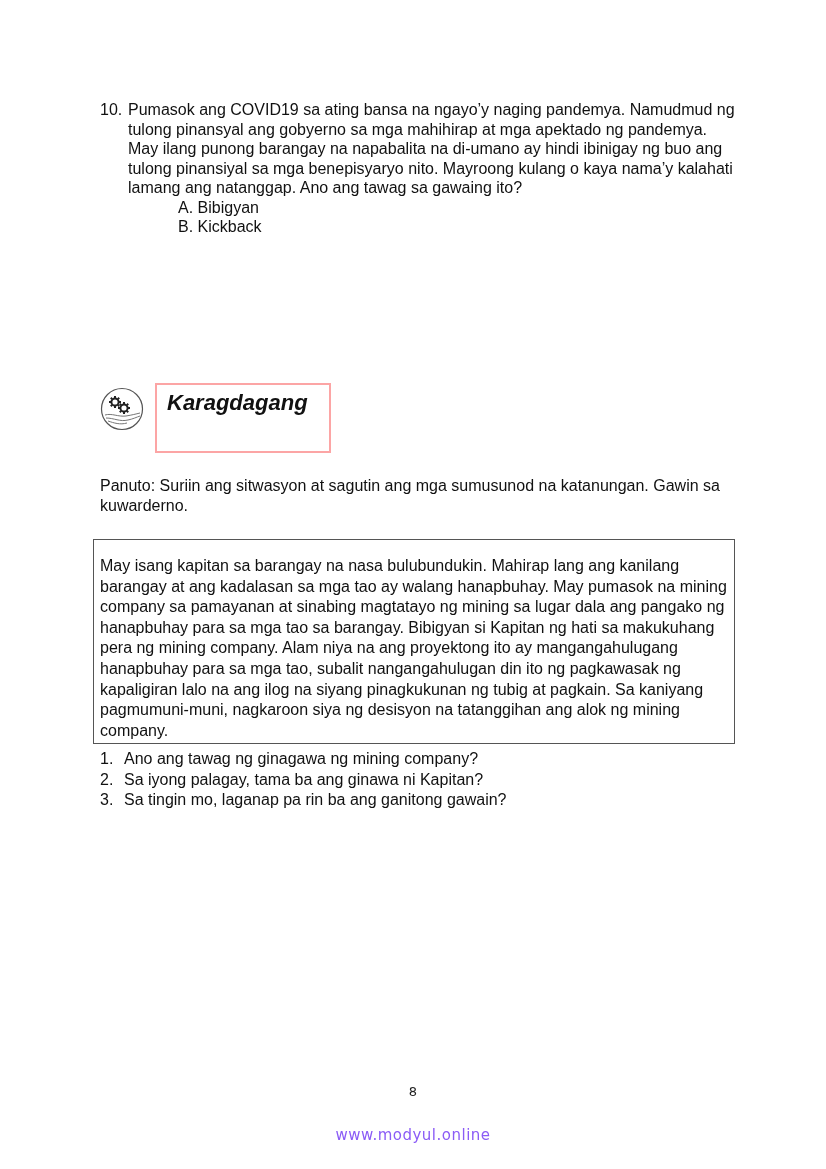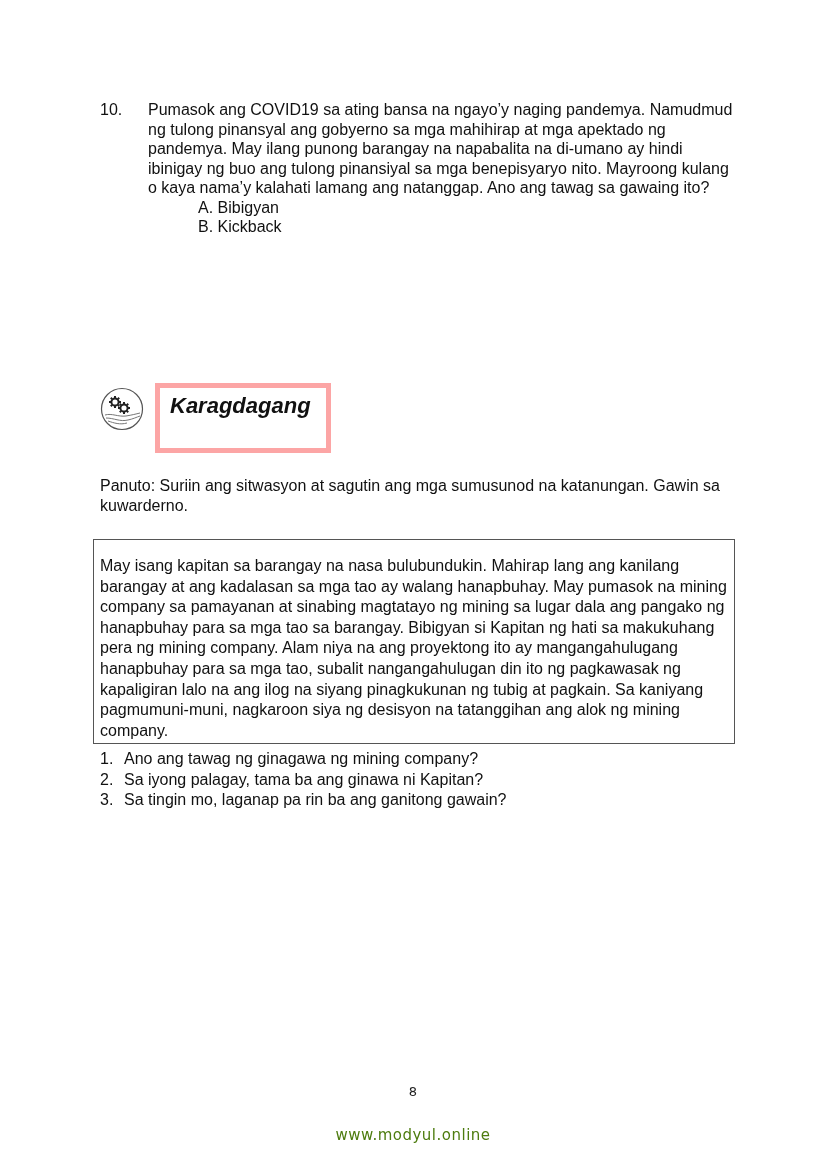--- a/index.html
+++ b/index.html
@@ -18,21 +18,20 @@
     .q10 {
       position: absolute;
       left: 100px;
       top: 100px;
       width: 640px;
       font-size: 16px;
       line-height: 19.5px;
     }
     .q10-row {
       display: flex;
-      gap: 20px;
     }
     .q10-num {
       width: 28px;
       flex: none;
     }
     .q10-text {
       flex: 1;
     }
     .choices {
       margin: 0;
@@ -52,21 +51,21 @@
     }
     .section-icon {
       width: 44px;
       height: 44px;
       margin-top: 4px;
     }
     .section-title-box {
       margin-left: 11px;
       width: 176px;
       height: 70px;
-      border: 5px solid #fca5a5;
+      border: 2px solid #fca5a5;
       box-sizing: border-box;
       padding: 4px 10px;
       font-size: 22px;
       font-weight: bold;
       font-style: italic;
       line-height: 28px;
     }
     .instructions {
       position: absolute;
       left: 100px;
@@ -114,21 +113,21 @@
       color: #222;
     }
     .watermark {
       position: absolute;
       left: 0;
       width: 826px;
       top: 1126px;
       text-align: center;
       font-family: "DejaVu Sans", sans-serif;
       font-size: 15px;
-      color: #4d7c0f;
+      color: #8b5cf6;
       letter-spacing: 0.5px;
     }
   </style>
 </head>
 <body>
 
 <div class="q10">
   <div class="q10-row">
     <span class="q10-num">10.</span>
     <div class="q10-text">

